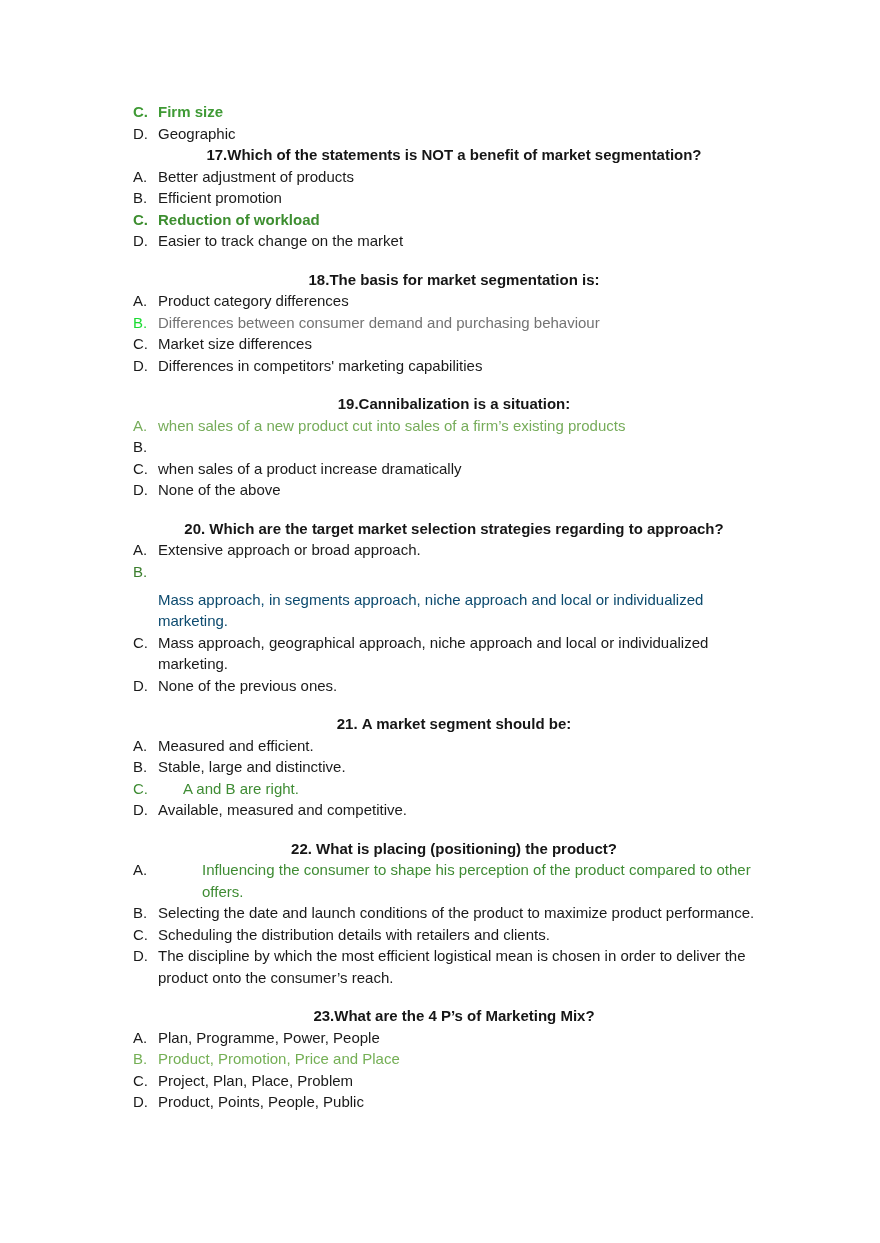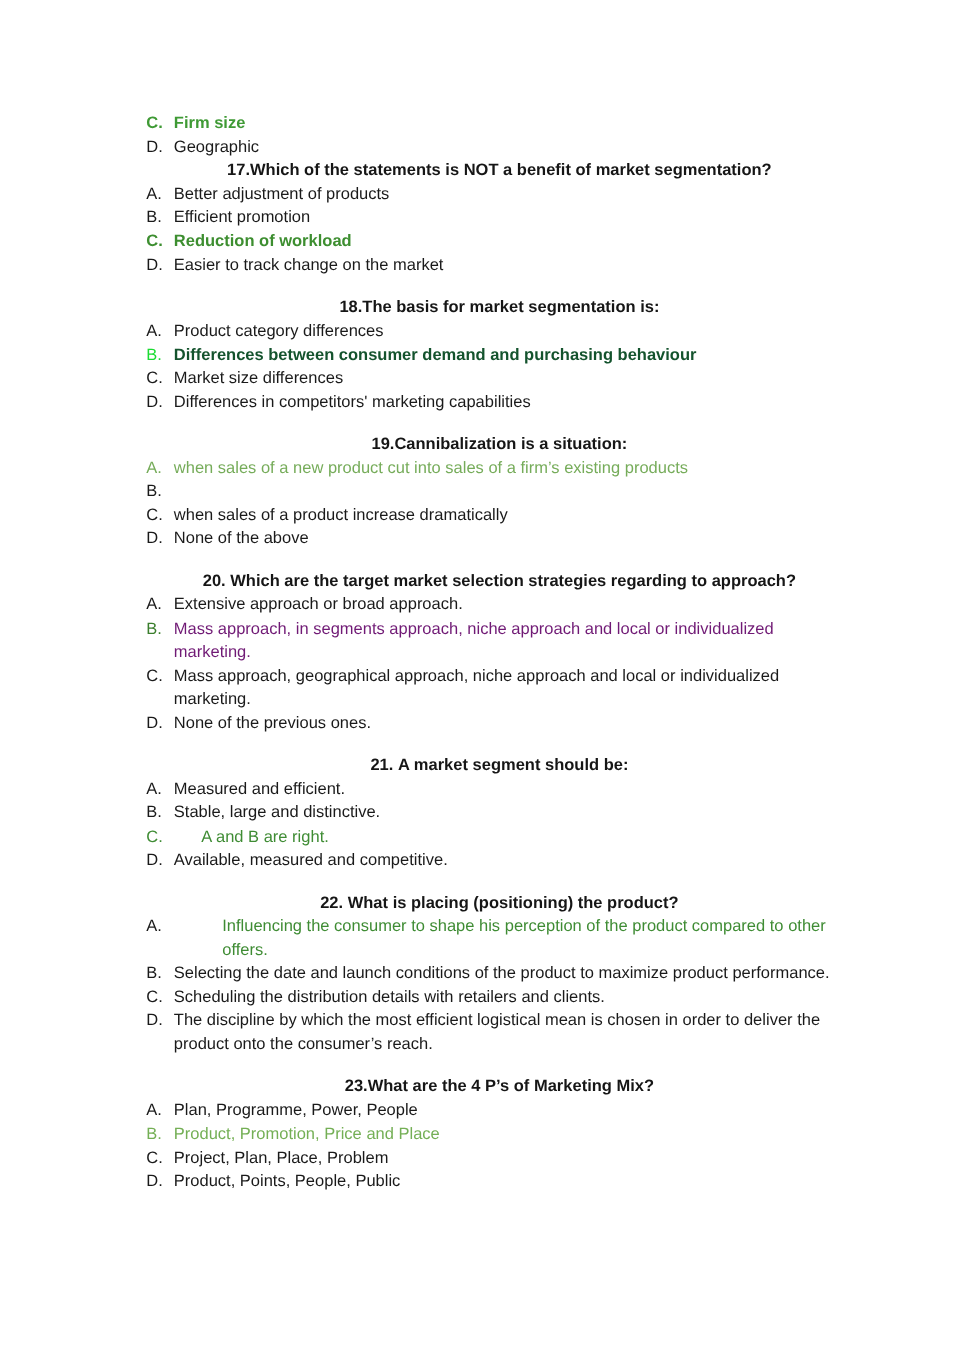--- a/index.html
+++ b/index.html
@@ -90,21 +90,21 @@
   </div>
       <div class="q-block">
     <div class="q-heading"><span>18.</span><span>The basis for market segmentation is:</span></div>
     <div>
           <div class="opt-row">
     <span class="opt-letter">A.</span>
     <span class="opt-text">Product category differences</span>
   </div>
           <div class="opt-row">
     <span class="opt-letter" style="color: rgb(27, 219, 50);">B.</span>
-    <span class="opt-text" style="color: #14532d; font-weight: bold;">Differences between consumer demand and purchasing behaviour</span>
+    <span class="opt-text" style="color: #737373;">Differences between consumer demand and purchasing behaviour</span>
   </div>
           <div class="opt-row">
     <span class="opt-letter">C.</span>
     <span class="opt-text">Market size differences</span>
   </div>
           <div class="opt-row">
     <span class="opt-letter">D.</span>
     <span class="opt-text">Differences in competitors' marketing capabilities</span>
   </div>
         </div>
@@ -131,21 +131,21 @@
   </div>
       <div class="q-block">
     <div class="q-heading"><span>20.&nbsp;</span><span>Which are the target market selection strategies regarding to approach?</span></div>
     <div>
           <div class="opt-row">
     <span class="opt-letter">A.</span>
     <span class="opt-text">Extensive approach or broad approach.</span>
   </div>
           <div class="opt-row">
     <span class="opt-letter" style="color: rgb(59, 126, 45);">B.</span>
-    <span class="opt-text" style="color: #701a75;">Mass approach, in segments approach, niche approach and local or individualized marketing.</span>
+    <span class="opt-text" style="color: #0c4a6e; margin-top: 28px;">Mass approach, in segments approach, niche approach and local or individualized marketing.</span>
   </div>
           <div class="opt-row">
     <span class="opt-letter">C.</span>
     <span class="opt-text">Mass approach, geographical approach, niche approach and local or individualized marketing.</span>
   </div>
           <div class="opt-row">
     <span class="opt-letter">D.</span>
     <span class="opt-text">None of the previous ones.</span>
   </div>
         </div>

